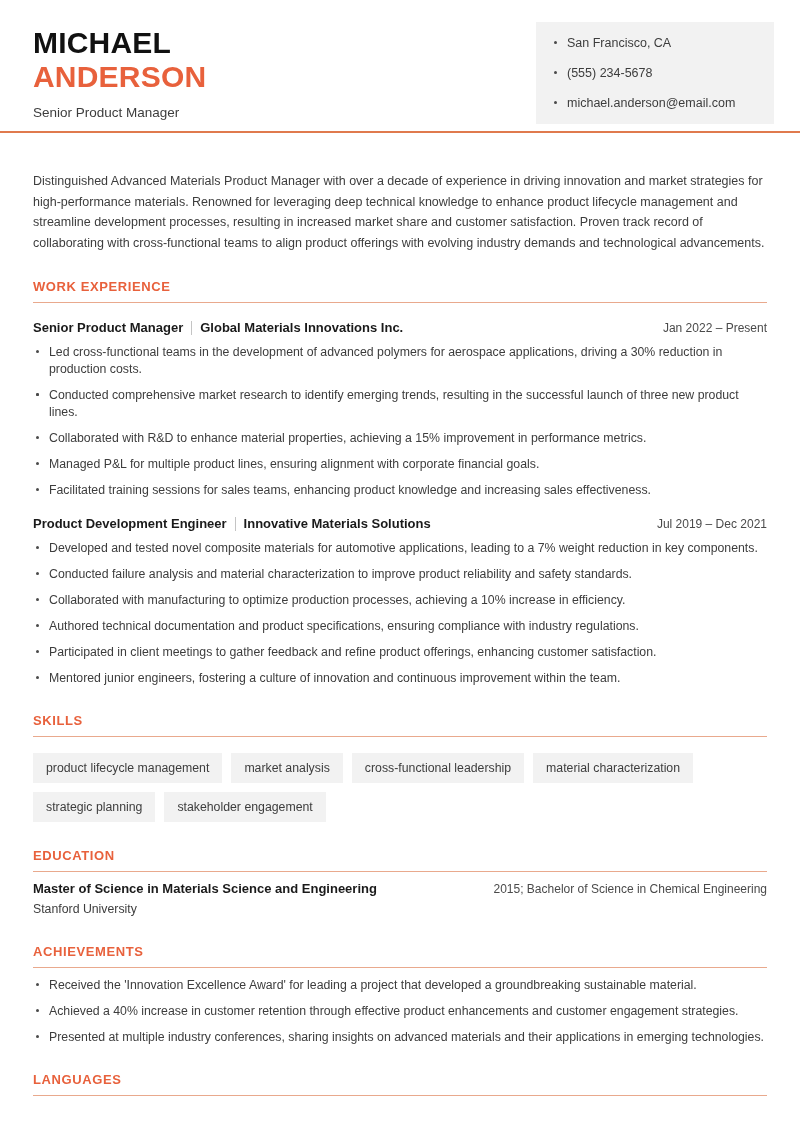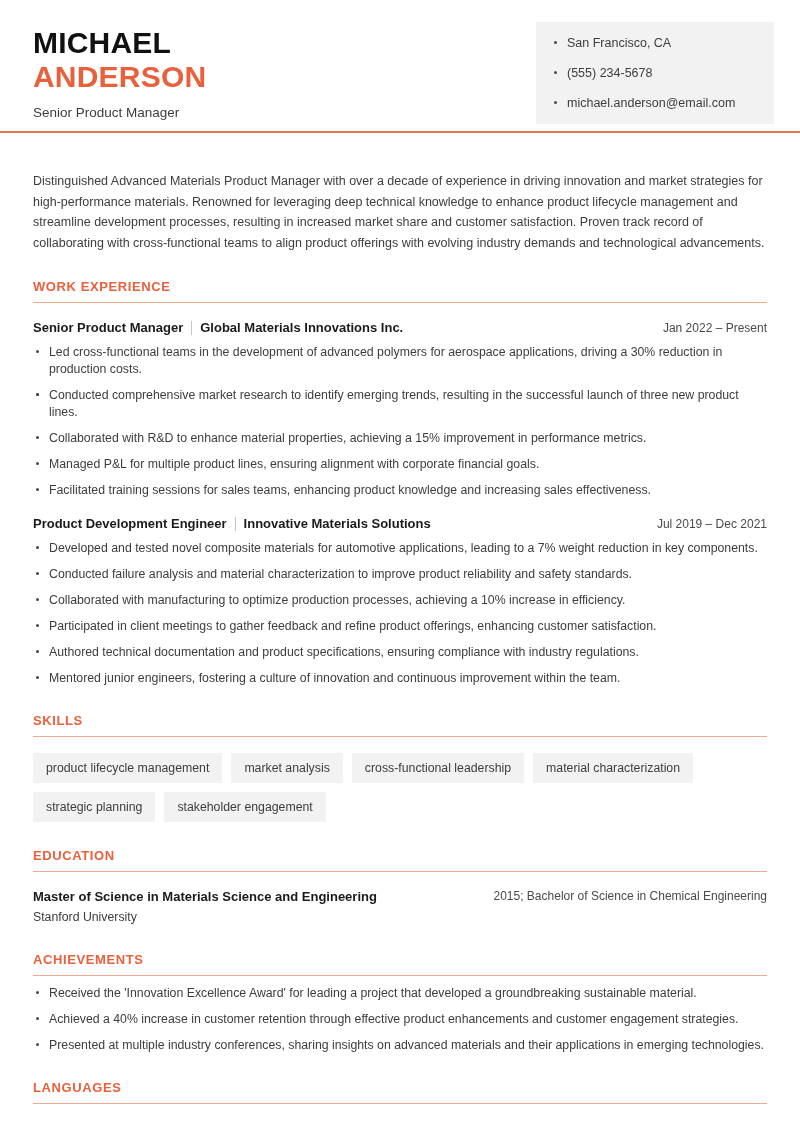--- a/index.html
+++ b/index.html
@@ -203,23 +203,23 @@
     background: #f2f2f2;
     color: #3d3d3d;
     font-size: 12.3px;
     line-height: 16px;
     padding: 7px 13px;
   }
 
   
   .edu-row {
     display: flex;
-    align-items: flex-start;
+    align-items: flex-end;
     justify-content: space-between;
-    margin-top: 17px;
+    margin-top: 9px;
     gap: 22px;
   }
 
   .edu-degree {
     font-size: 13px;
     font-weight: bold;
     color: #1a1a1a;
   }
 
   .edu-meta {
@@ -301,22 +301,22 @@
             <span>Product Development Engineer</span>
             <span class="entry-sep"></span>
             <span>Innovative Materials Solutions</span>
           </div>
           <div class="entry-dates">Jul 2019 – Dec 2021</div>
         </div>
         <ul class="bullets">
           <li><span class="dot"></span><span>Developed and tested novel composite materials for automotive applications, leading to a 7% weight reduction in key components.</span></li>
           <li><span class="dot"></span><span>Conducted failure analysis and material characterization to improve product reliability and safety standards.</span></li>
           <li><span class="dot"></span><span>Collaborated with manufacturing to optimize production processes, achieving a 10% increase in efficiency.</span></li>
+          <li><span class="dot"></span><span>Authored technical documentation and product specifications, ensuring compliance with industry regulations.</span></li>
           <li><span class="dot"></span><span>Participated in client meetings to gather feedback and refine product offerings, enhancing customer satisfaction.</span></li>
-          <li><span class="dot"></span><span>Authored technical documentation and product specifications, ensuring compliance with industry regulations.</span></li>
           <li><span class="dot"></span><span>Mentored junior engineers, fostering a culture of innovation and continuous improvement within the team.</span></li>
         </ul>
       </div>
     </div>
 
     <div class="section">
       <div class="section-title">SKILLS</div>
       <div class="section-rule"></div>
       <div class="chips">
         <span class="chip">product lifecycle management</span>

